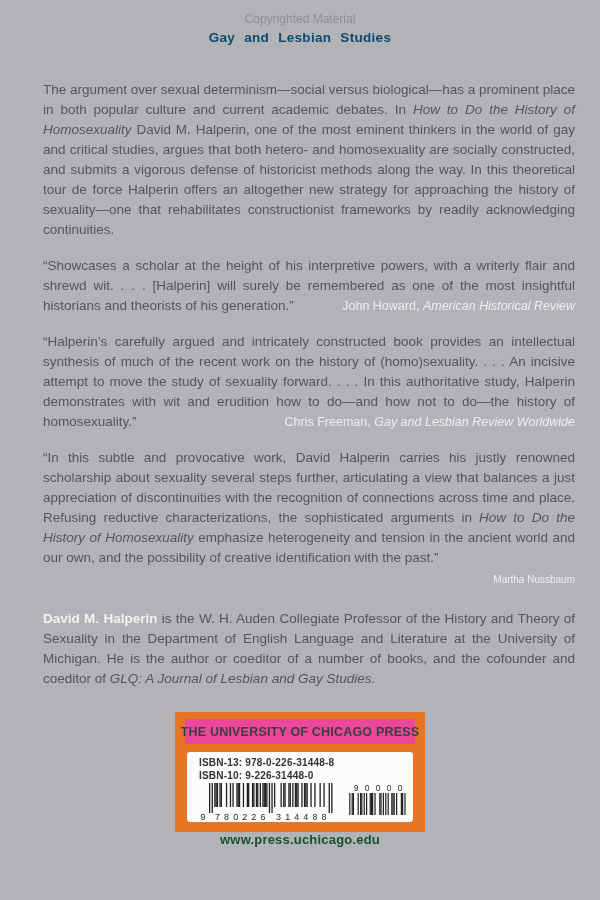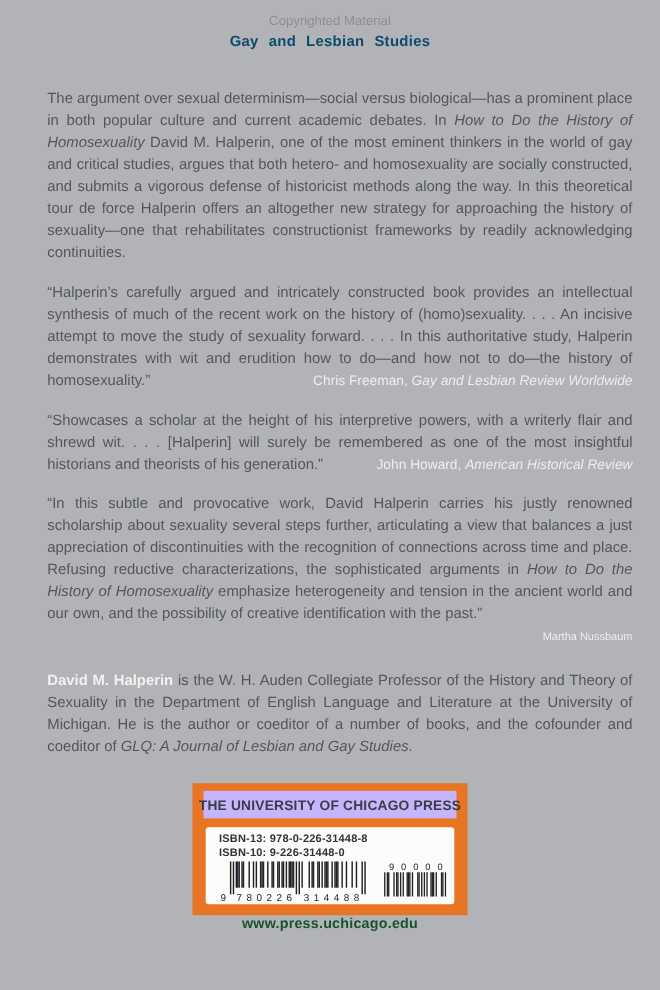--- a/index.html
+++ b/index.html
@@ -17,21 +17,21 @@
   .quote-block{margin:0 0 16px;}
   .quote-block .para{margin:0;}
   .seg-i{font-style:italic;}
   .seg-b{font-weight:bold;}
   .seg-w{color:#f2f2f1;}
   .att-float{float:right;color:#edeeee;font-size:12.5px;line-height:20px;}
   .attrib-line{text-align:right;color:#edeeee;font-size:10px;line-height:20px;margin:2px 0 0;}
   .bio{margin-top:19px;}
   .press-box{position:absolute;left:175px;top:712px;width:250px;height:120px;background:#e87523;}
   .press-band{
-    margin:7px 10px 0;height:25px;background:#c4b5fd;display:flex;align-items:center;justify-content:center;
+    margin:7px 10px 0;height:25px;background:#ec4899;display:flex;align-items:center;justify-content:center;
     font-weight:bold;font-size:12.5px;color:#3b3d41;letter-spacing:.2px;white-space:nowrap;
   }
   .white-panel{
     margin:8px 12px 10px;background:#fcfcfa;border-radius:3px;height:70px;
     padding:5px 0 12px 12px;box-sizing:border-box;overflow:hidden;
   }
   .isbn{font-size:10px;font-weight:bold;color:#303236;line-height:12.5px;letter-spacing:.2px;}
   .barcode-row{display:flex;align-items:flex-start;margin-top:1px;}
   .barcode-row svg{display:block;}
   svg text{font-family:"Liberation Sans","DejaVu Sans",sans-serif;fill:#26282c;}
@@ -55,29 +55,29 @@
     <div class="watermark-top">Copyrighted Material</div>
     <div class="series">Gay and Lesbian Studies</div>
   </div>
 
   <div class="text-col">
 
     <p class="para"><span>The argument over sexual determinism—social versus biological—has a prominent place in both popular culture and current academic debates. In </span><span class="seg-i">How to Do the History of Homosexuality</span><span> David M. Halperin, one of the most eminent thinkers in the world of gay and critical studies, argues that both hetero- and homosexuality are socially constructed, and submits a vigorous defense of historicist methods along the way. In this theoretical tour de force Halperin offers an altogether new strategy for approaching the history of sexuality—one that rehabilitates constructionist frameworks by readily acknowledging continuities.</span></p>
 
     <div class="quote-block">
       <p class="para">
-        <span><span>“Halperin’s carefully argued and intricately constructed book provides an intellectual synthesis of much of the recent work on the history of (homo)sexuality. . . . An incisive attempt to move the study of sexuality forward. . . . In this authoritative study, Halperin demonstrates with wit and erudition how to do—and how not to do—the history of homosexuality.”</span></span>
-        <span class="att-float"><span>Chris Freeman, </span><span class="seg-i">Gay and Lesbian Review Worldwide</span></span>
+        <span><span>“Showcases a scholar at the height of his interpretive powers, with a writerly flair and shrewd wit. . . . [Halperin] will surely be remembered as one of the most insightful historians and theorists of his generation.”</span></span>
+        <span class="att-float"><span>John Howard, </span><span class="seg-i">American Historical Review</span></span>
       </p>
     </div>
 
     <div class="quote-block">
       <p class="para">
-        <span><span>“Showcases a scholar at the height of his interpretive powers, with a writerly flair and shrewd wit. . . . [Halperin] will surely be remembered as one of the most insightful historians and theorists of his generation.”</span></span>
-        <span class="att-float"><span>John Howard, </span><span class="seg-i">American Historical Review</span></span>
+        <span><span>“Halperin’s carefully argued and intricately constructed book provides an intellectual synthesis of much of the recent work on the history of (homo)sexuality. . . . An incisive attempt to move the study of sexuality forward. . . . In this authoritative study, Halperin demonstrates with wit and erudition how to do—and how not to do—the history of homosexuality.”</span></span>
+        <span class="att-float"><span>Chris Freeman, </span><span class="seg-i">Gay and Lesbian Review Worldwide</span></span>
       </p>
     </div>
 
     <div class="quote-block">
       <p class="para"><span>“In this subtle and provocative work, David Halperin carries his justly renowned scholarship about sexuality several steps further, articulating a view that balances a just appreciation of discontinuities with the recognition of connections across time and place. Refusing reductive characterizations, the sophisticated arguments in </span><span class="seg-i">How to Do the History of Homosexuality</span><span> emphasize heterogeneity and tension in the ancient world and our own, and the possibility of creative identification with the past.”</span></p>
       <div class="attrib-line">Martha Nussbaum</div>
     </div>
 
     <p class="para bio"><span class="seg-b seg-w">David M. Halperin</span><span> is the W. H. Auden Collegiate Professor of the History and Theory of Sexuality in the Department of English Language and Literature at the University of Michigan. He is the author or coeditor of a number of books, and the cofounder and coeditor of </span><span class="seg-i">GLQ: A Journal of Lesbian and Gay Studies</span><span>.</span></p>
   </div>

